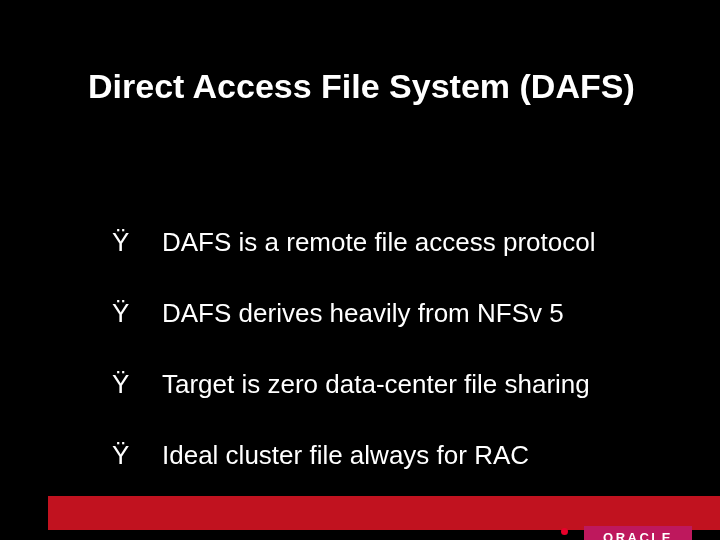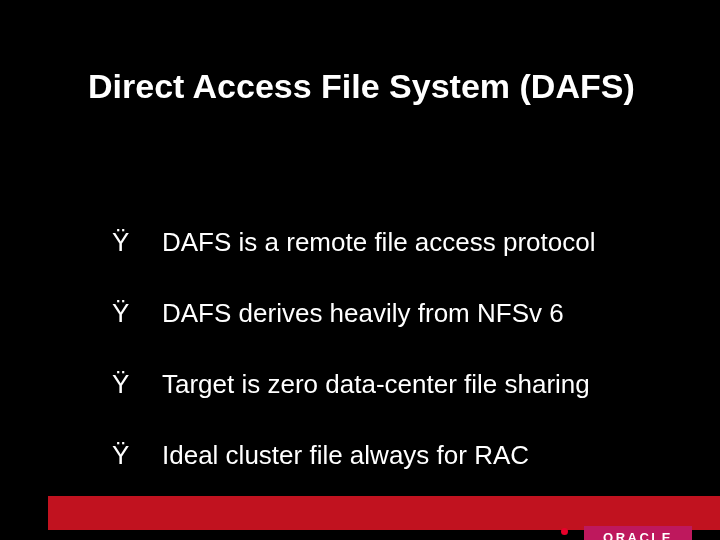--- a/index.html
+++ b/index.html
@@ -93,21 +93,21 @@
 
 <div class="slide">
 
   <div class="title">Direct Access File System (DAFS)</div>
 
   <div class="body">
     <div class="bullet">
       <span class="mark">Ÿ</span><span>DAFS is a remote file access protocol</span>
     </div>
     <div class="bullet">
-      <span class="mark">Ÿ</span><span>DAFS derives heavily from NFSv 6</span>
+      <span class="mark">Ÿ</span><span>DAFS derives heavily from NFSv 5</span>
     </div>
     <div class="bullet">
       <span class="mark">Ÿ</span><span>Target is zero data-center file sharing</span>
     </div>
     <div class="bullet">
       <span class="mark">Ÿ</span><span>Ideal cluster file always for RAC</span>
     </div>
   </div>
 
   <div class="footer-bar"></div>

